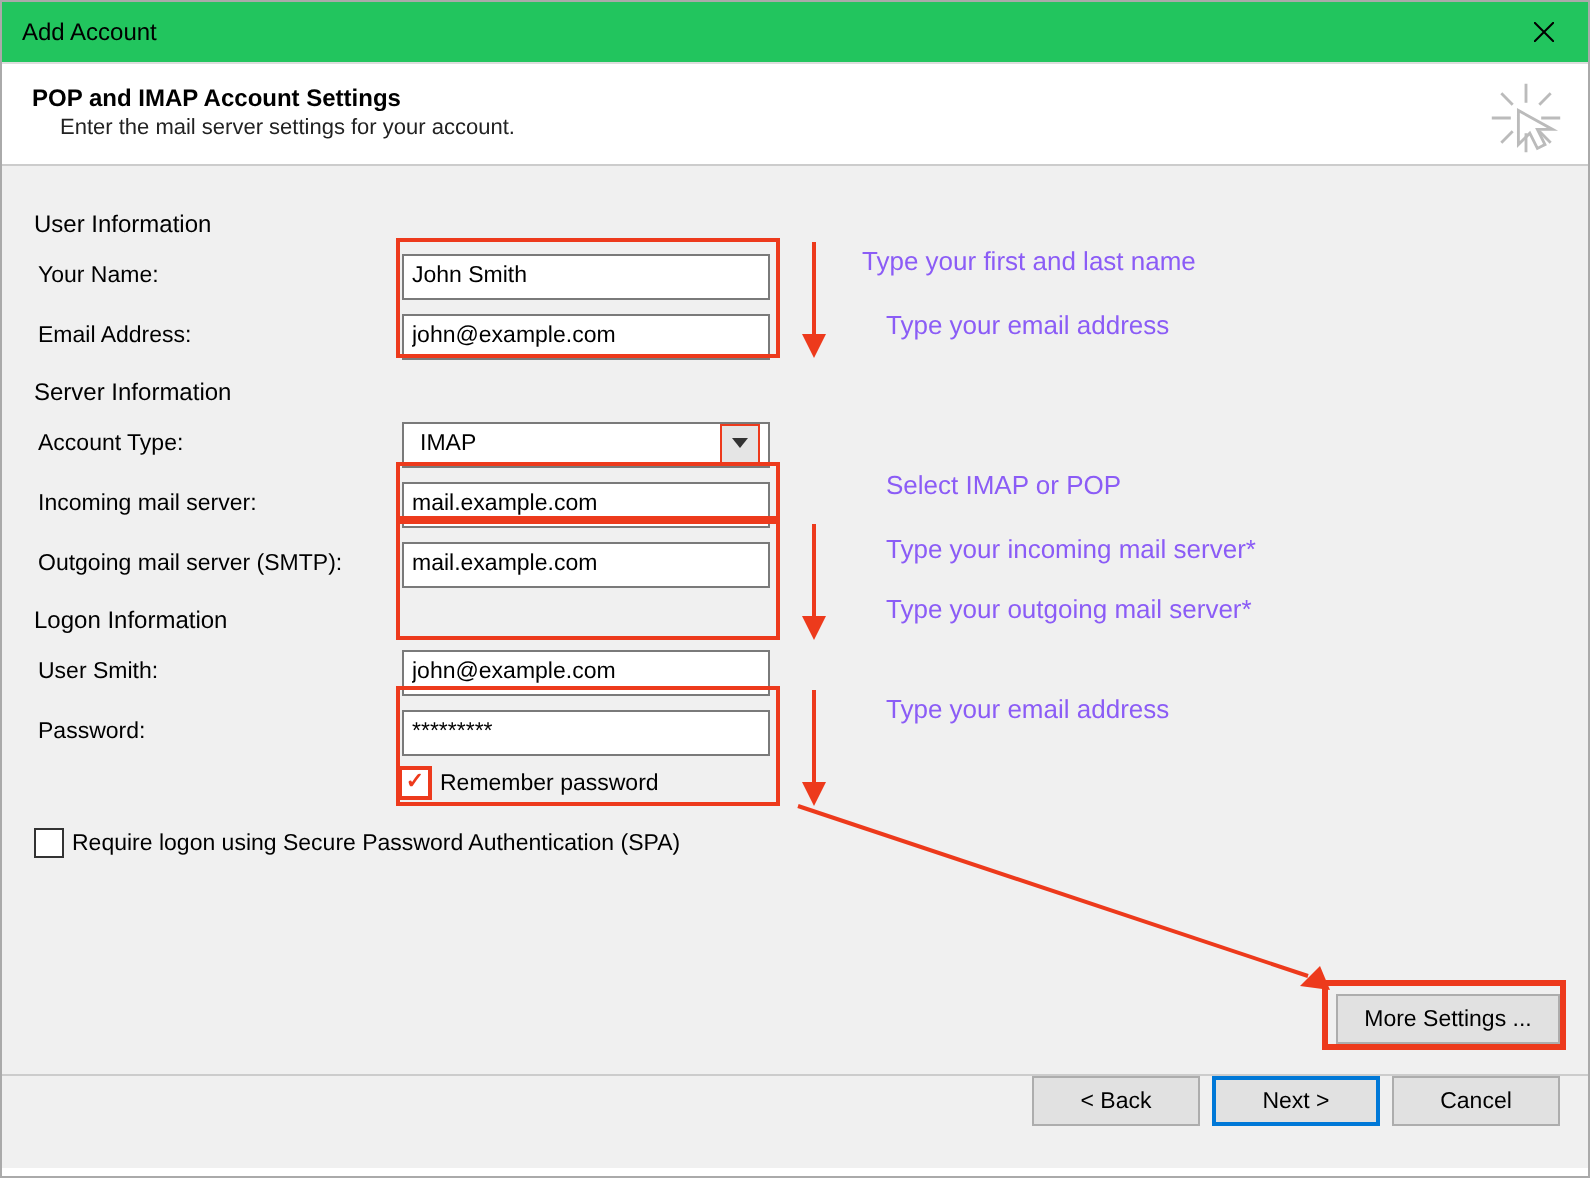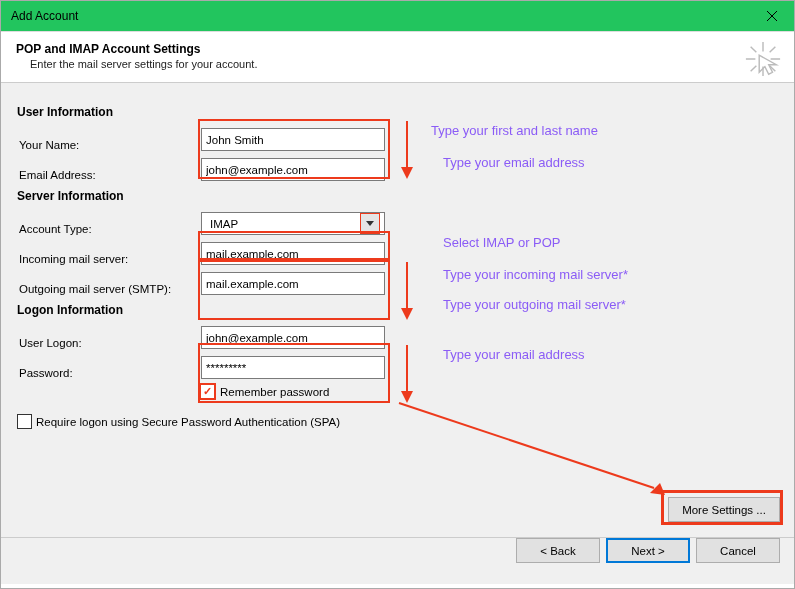--- a/index.html
+++ b/index.html
@@ -6,22 +6,22 @@
 .window{width:795px;height:589px;border:1px solid #aaa;box-sizing:border-box;position:relative;background:#fff;overflow:hidden}
 .titlebar{height:30px;display:flex;align-items:center;justify-content:space-between;padding:0 0 0 10px;background:#22c55e;border-bottom:1px solid #ddd}
 .titlebar .title{font-size:12px}
 .titlebar .close{width:45px;height:30px;display:flex;align-items:center;justify-content:center;font-size:14px;cursor:default}
 .header{padding:10px 15px 12px 15px;position:relative;border-bottom:1px solid #ccc;background:#fff}
 .header .h1{font-weight:bold;font-size:12px;margin-bottom:2px}
 .header .h2{font-size:11px;margin-left:14px;color:#222}
 .header .star{position:absolute;right:12px;top:8px;color:#bbb}
 .header .star svg{width:38px;height:38px;stroke:#bbb;fill:none;stroke-width:1.5}
 .body{background:#f0f0f0;height:calc(100% - 30px - 56px);box-sizing:border-box;padding:14px 16px 0 16px;position:relative}
-.section-title{font-weight:bold;font-size:12px;margin:8px 0 6px 0}
-.row{display:flex;align-items:flex-end;height:26px;margin-bottom:4px}
+.section-title{font-weight:normal;font-size:12px;margin:8px 0 6px 0}
+.row{display:flex;align-items:center;height:26px;margin-bottom:4px}
 .lbl{width:182px;font-size:11.5px;padding-left:2px}
 .field{position:relative}
 .field input,.field .sel{width:174px;height:19px;border:1px solid #7a7a7a;background:#fff;font-family:inherit;font-size:11.5px;padding:1px 4px;box-sizing:content-box}
 .sel{display:flex;align-items:center;justify-content:space-between;height:21px;padding-right:0;box-sizing:border-box;width:184px}
 .sel .arrowbtn{width:18px;height:19px;border:1px solid #ed3a1c;background:#e5e5e5;display:flex;align-items:center;justify-content:center}
 .redbox{position:absolute;border:2px solid #ed3a1c;pointer-events:none}
 .annot{color:#8b5cf6;font-size:13px;position:absolute}
 .arrow{position:absolute}
 .arrow svg{overflow:visible}
 .arrow line,.arrow path{stroke:#ed3a1c;stroke-width:2}
@@ -92,21 +92,21 @@
       <div class="lbl">Incoming mail server:</div>
       <div class="field"><input value="mail.example.com" style=""></div>
     </div>
     <div class="row">
       <div class="lbl">Outgoing mail server (SMTP):</div>
       <div class="field"><input value="mail.example.com" style=""></div>
     </div>
 
     <div class="section-title">Logon Information</div>
     <div class="row">
-      <div class="lbl">User Logon:</div>
+      <div class="lbl">User Smith:</div>
       <div class="field"><input value="john@example.com" style=""></div>
     </div>
     <div class="row">
       <div class="lbl">Password:</div>
       <div class="field"><input value="*********" style=""></div>
     </div>
 
     <div class="chk red" style="margin-left:182px">
       <span class="box">✓</span>
       <span>Remember password</span>

